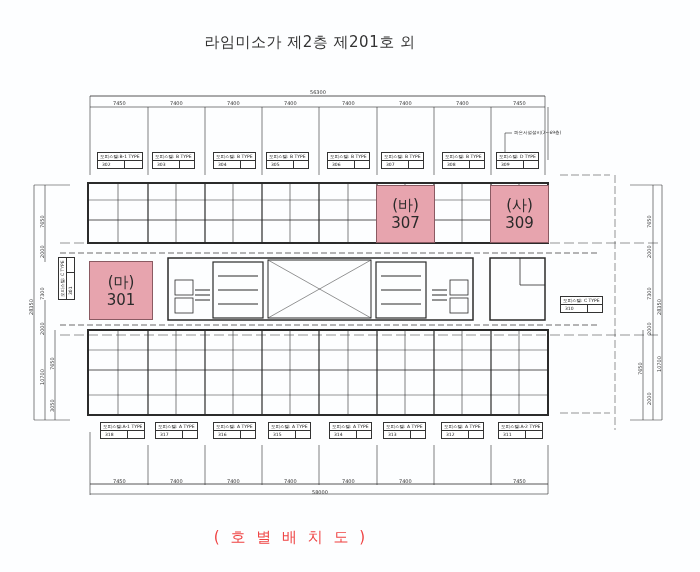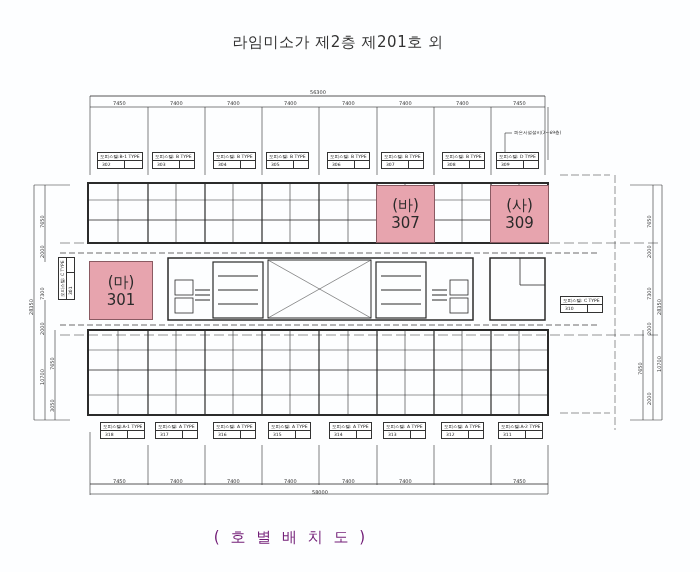--- a/index.html
+++ b/index.html
@@ -1,18 +1,18 @@
 <!DOCTYPE html>
 <html><head>
 <meta charset="utf-8">
 <style>
   html,body{margin:0;padding:0;background:#fdfeff;}
   body{width:700px;height:572px;position:relative;overflow:hidden;font-family:"DejaVu Sans",sans-serif;color:#222;}
-  .title{position:absolute;left:0;top:33px;width:620px;text-align:center;font-size:15px;color:#333;letter-spacing:0.5px;padding-left:28px;}
-  .caption{position:absolute;left:0;top:528px;width:582px;text-align:center;font-size:15px;color:#701a75;letter-spacing:3px;}
+  .title{position:absolute;left:0;top:33px;width:620px;text-align:center;font-size:15px;color:#333;letter-spacing:0.5px;}
+  .caption{position:absolute;left:0;top:528px;width:582px;text-align:center;font-size:15px;color:#ef4444;letter-spacing:3px;}
   .plan{position:absolute;left:0;top:0;width:700px;height:572px;}
   .dim{position:absolute;font-size:5px;color:#333;font-family:"DejaVu Sans",sans-serif;}
   .vdim{position:absolute;font-size:5px;color:#333;transform:rotate(-90deg);transform-origin:left top;white-space:nowrap;}
   .tag{position:absolute;border:1px solid #333;background:#fff;font-size:4.5px;line-height:7px;}
   .tag .t{border-bottom:1px solid #333;padding:0 2px;white-space:nowrap;}
   .tag .n{padding:0 4px;width:18px;border-right:1px solid #333;}
   .hl{position:absolute;background:#e7a4ae;border:1px solid #8a5a62;display:flex;flex-direction:column;align-items:center;justify-content:center;font-size:15px;line-height:18px;color:#2a2a2a;}
   .note{position:absolute;font-size:4.5px;color:#333;white-space:nowrap;}
 </style>
 </head>

